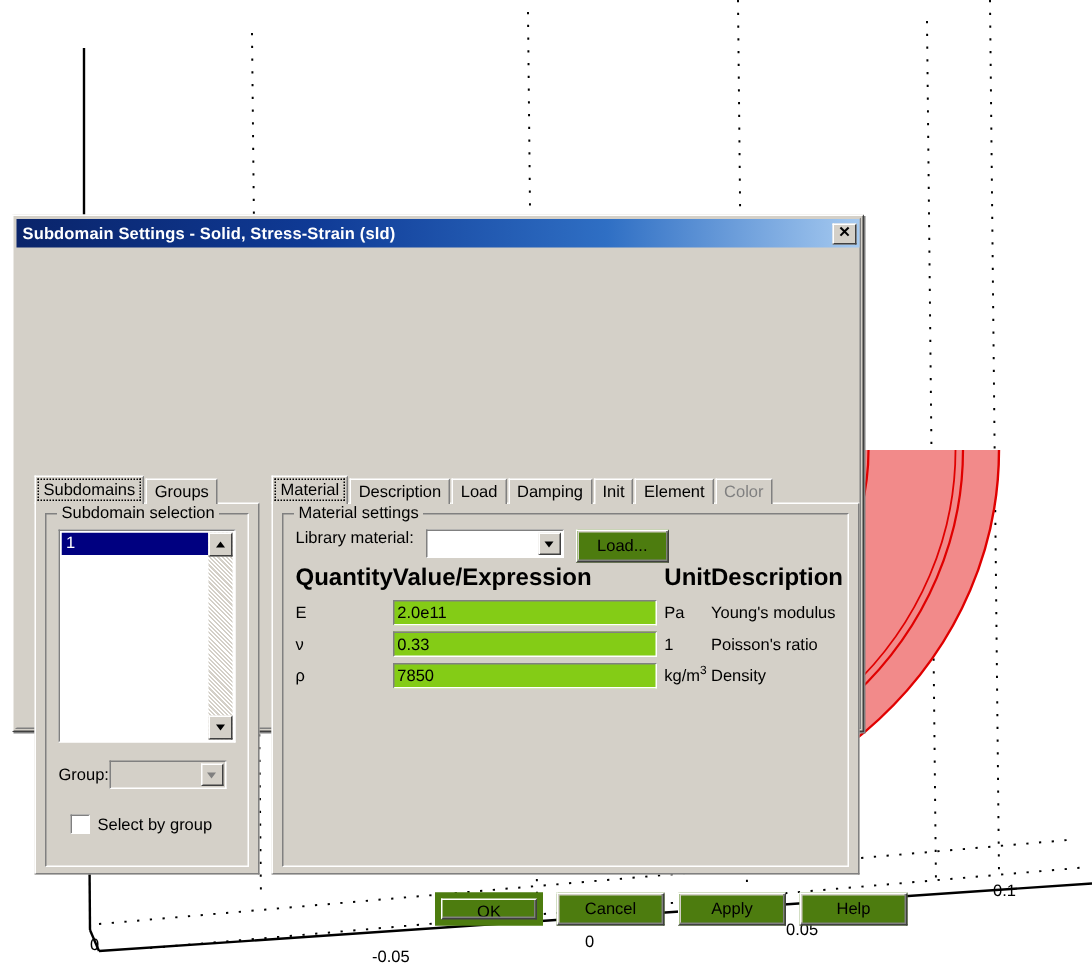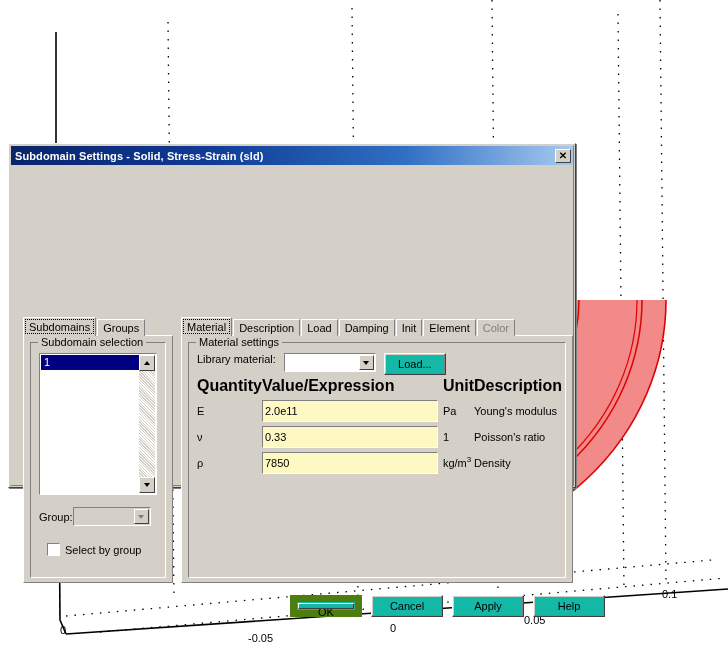--- a/index.html
+++ b/index.html
@@ -298,37 +298,37 @@
     position: absolute;
     left: 3px; top: 1px;
     width: 3px; height: 7px;
     border: solid #000000;
     border-width: 0 2px 2px 0;
     transform: rotate(42deg);
   }
 
   
   .btn {
-    background: #14b8a6;
+    background: #4d7c0f;
     border: 1px solid #ffffff;
     border-right-color: #404040;
     border-bottom-color: #404040;
     box-shadow: inset -1px -1px 0 #808080, inset 1px 1px 0 #d4d0c8;
     box-sizing: border-box;
     font-size: 11px;
     font-family: "Liberation Sans", sans-serif;
     color: #000000;
     cursor: pointer;
     text-align: center;
     line-height: 20px;
     height: 22px;
     padding: 0;
   }
   .btn.default {
-    border: 7px solid #4d7c0f;
+    border: 3px solid #4d7c0f;
     box-shadow: none;
     position: relative;
   }
   .btn.default::before {
     content: "";
     position: absolute;
     left: 1px; top: 1px; right: 1px; bottom: 1px;
     border: 1px solid #ffffff;
     border-right-color: #404040;
     border-bottom-color: #404040;
@@ -355,22 +355,22 @@
   .mtable td {
     font-size: 11px;
     padding: 2px 0;
     vertical-align: middle;
     color: #000000;
   }
   .qty { width: 54px; }
   .unitcell { width: 46px; padding-left: 5px !important; }
   .txtinput {
     width: 176px;
-    height: 22px;
-    background: #fef9c3;
+    height: 17px;
+    background: #84cc16;
     border: 1px solid #808080;
     border-right-color: #ffffff;
     border-bottom-color: #ffffff;
     box-sizing: border-box;
     font-size: 11px;
     font-family: "Liberation Sans", sans-serif;
     padding: 4px 2px;
     line-height: 15px;
     color: #000000;
   }

